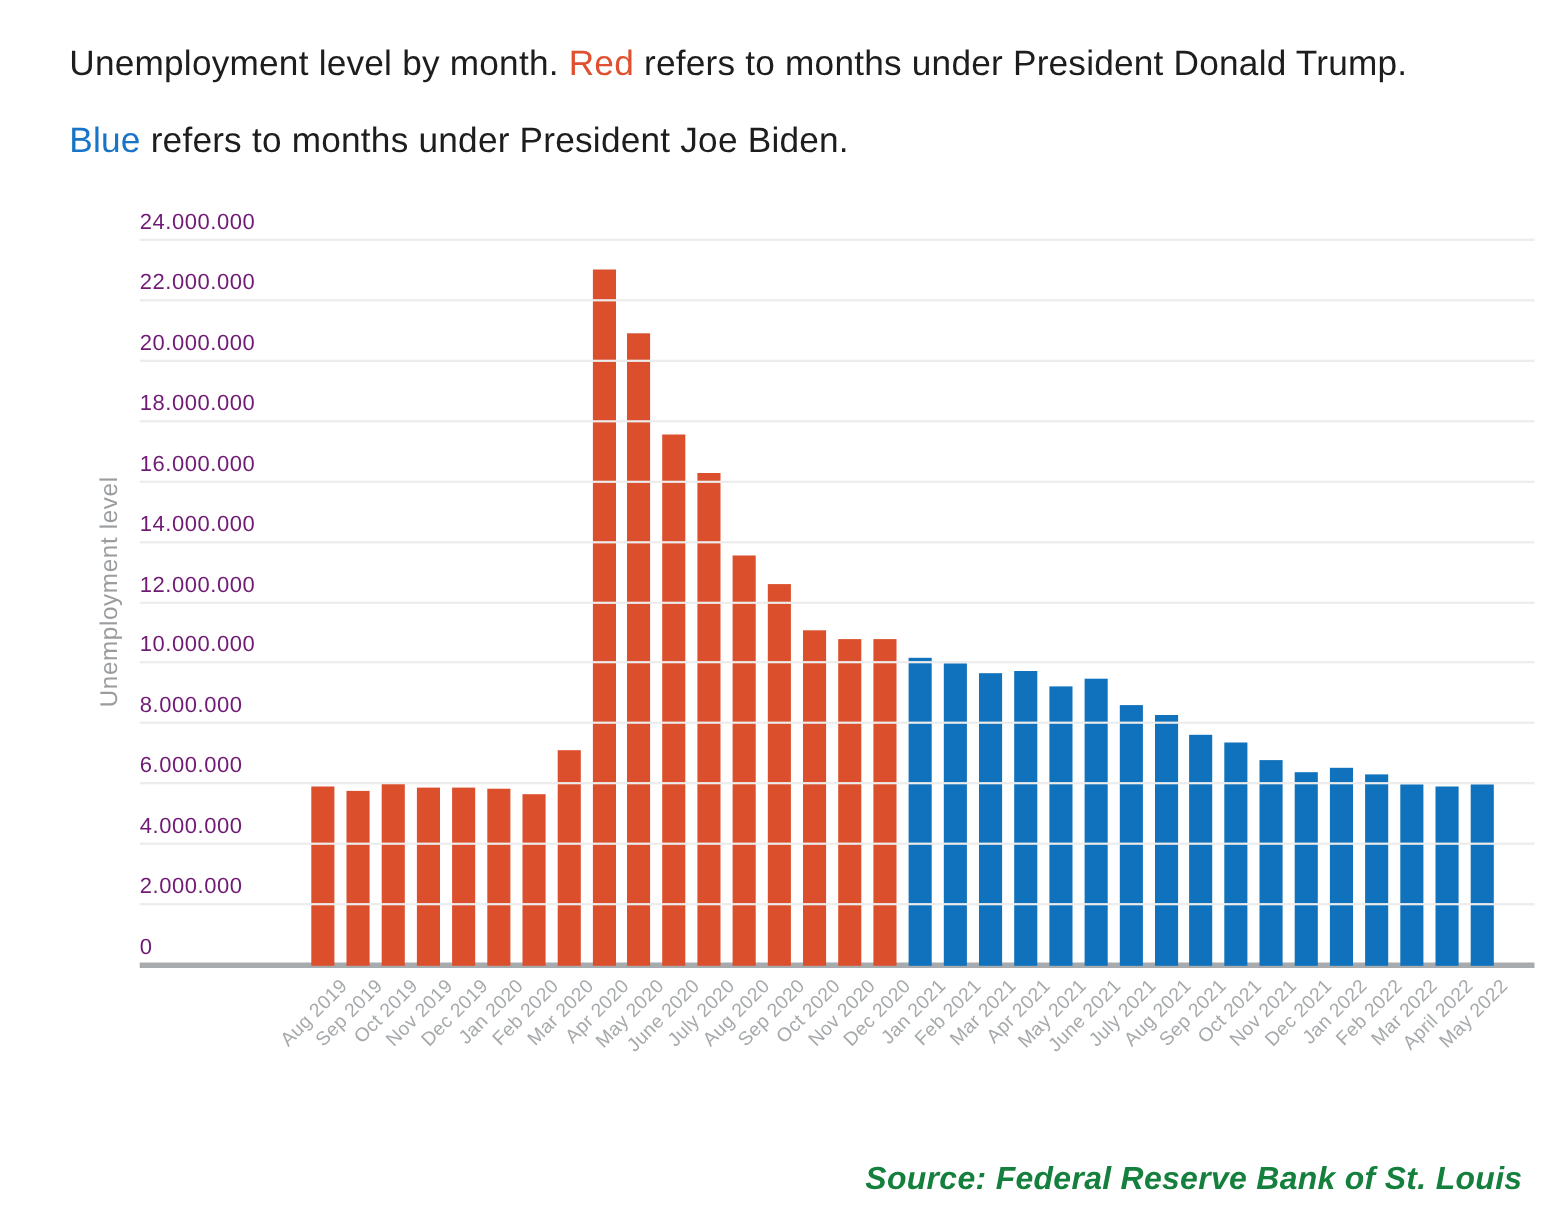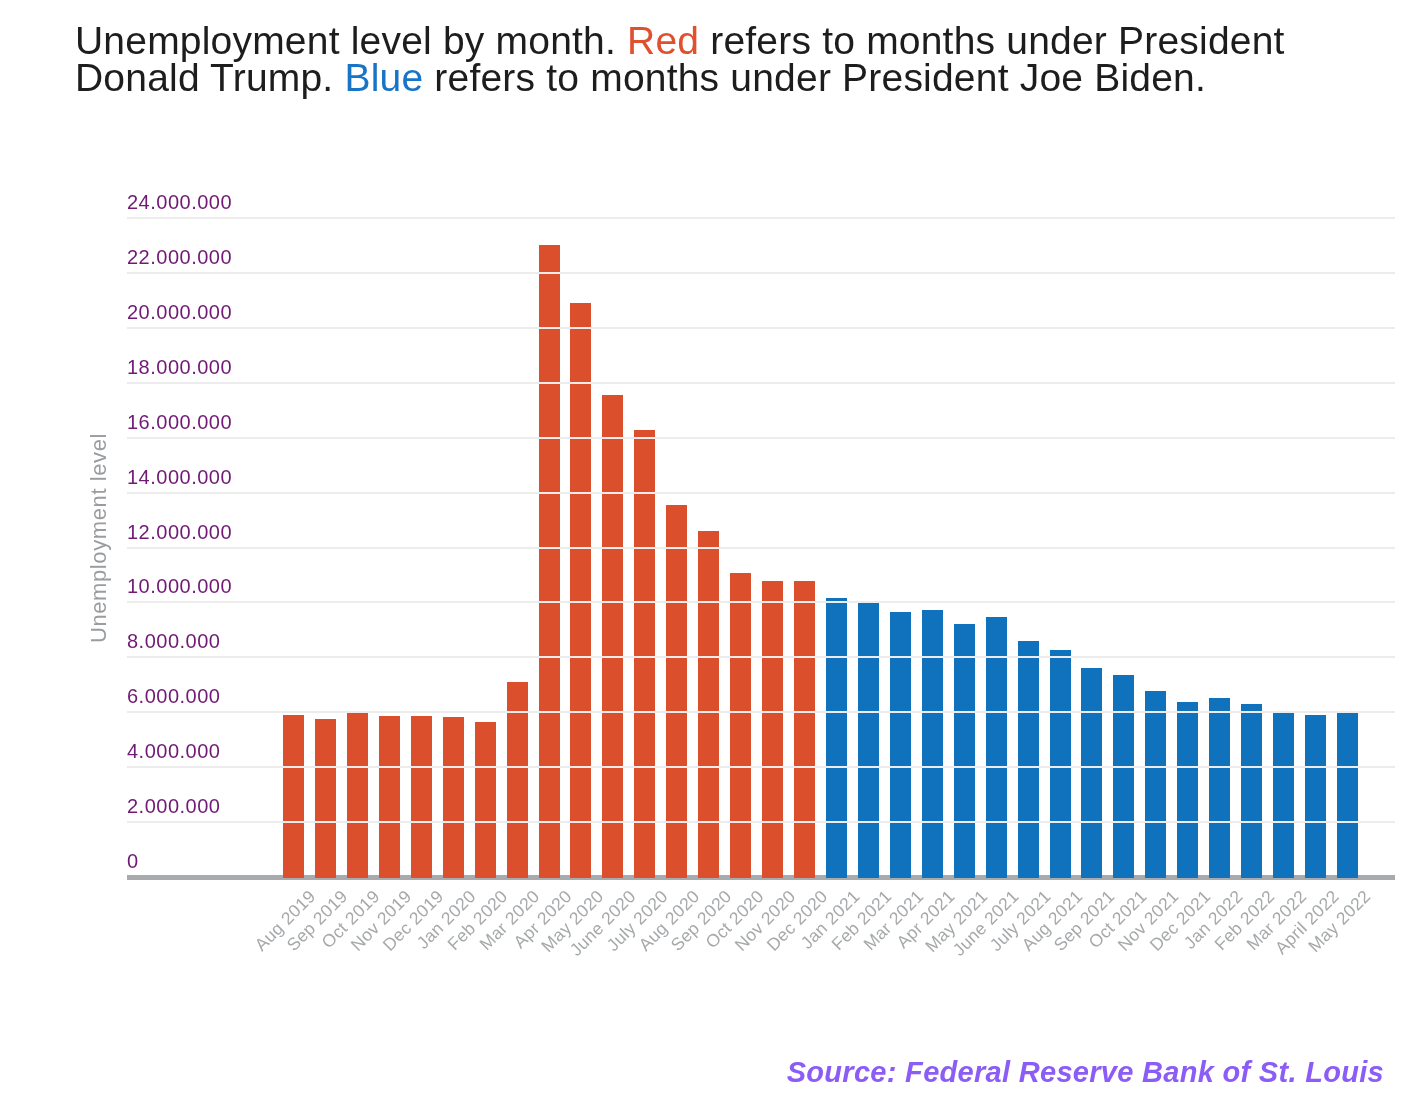--- a/index.html
+++ b/index.html
@@ -3,22 +3,22 @@
 <meta charset="utf-8">
 <style>
   html,body{margin:0;padding:0;background:#ffffff;}
   body{
     position:relative;
     width:1416px;height:1108px;
     font-family:"Liberation Sans", sans-serif;
     overflow:hidden;
   }
   .chart-title{
-    position:absolute;left:75px;top:22px;width:1255px;
-    font-size:39px;line-height:37px;color:#1d1d1d;letter-spacing:0.2px;
+    position:absolute;left:63px;top:22px;width:1255px;
+    font-size:32px;line-height:70px;color:#1d1d1d;letter-spacing:0.2px;
   }
   .plot{
     position:absolute;left:127px;top:219px;width:1268px;height:659px;
   }
   .grid-row{position:absolute;left:0;right:0;height:0;}
   .grid-row .line{
     position:absolute;left:0;right:0;bottom:0;height:2px;background:#ececec;
   }
   .grid-row .tick-label{
     position:absolute;left:0;bottom:5px;
@@ -37,21 +37,21 @@
     transform-origin:100% 0;transform:rotate(-45deg);
     font-size:17.5px;color:#a6a9ab;white-space:nowrap;letter-spacing:0.3px;
   }
   .y-axis-title{
     position:absolute;left:86px;top:538px;
     transform-origin:0 0;transform:rotate(-90deg) translateX(-50%);
     font-size:22px;color:#9a9da0;letter-spacing:0.6px;white-space:nowrap;
   }
   .source-note{
     position:absolute;top:1056px;right:32px;
-    font-size:29px;font-weight:bold;font-style:italic;color:#8b5cf6;
+    font-size:29px;font-weight:bold;font-style:italic;color:#15803d;
     letter-spacing:0.3px;
   }
 </style>
 </head>
 <body>
 
 <div class="chart-title"><span>Unemployment level by month. </span><span style="color: rgb(224, 80, 47);">Red</span><span> refers to months under President Donald Trump. </span><span style="color: rgb(24, 116, 198);">Blue</span><span> refers to months under President Joe Biden.</span></div>
 
 <div class="y-axis-title">Unemployment level</div>
 

